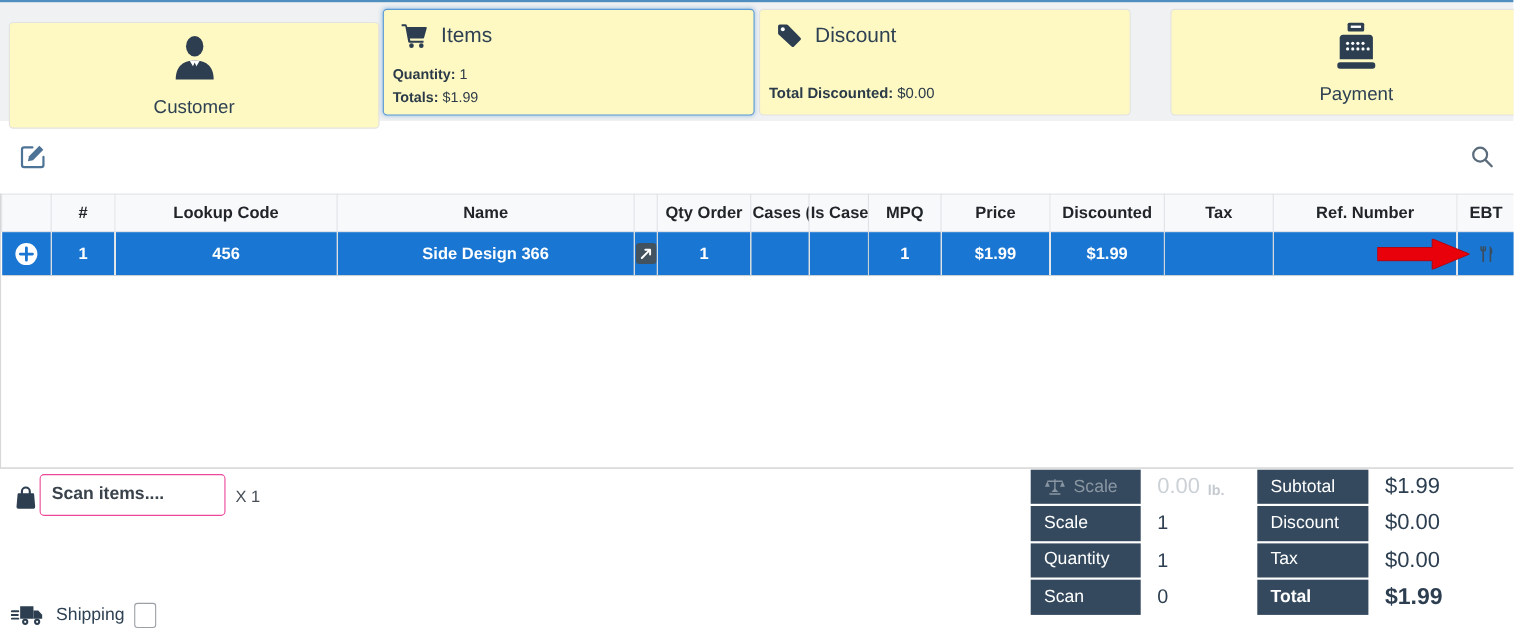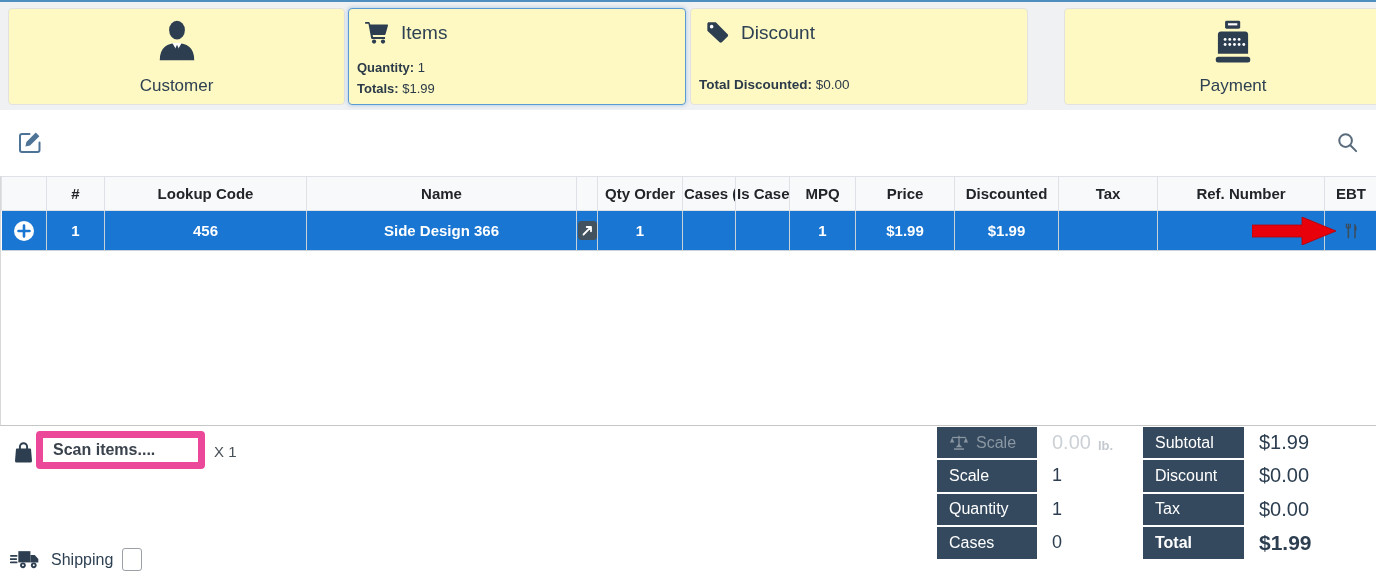--- a/index.html
+++ b/index.html
@@ -7,21 +7,21 @@
   body {
     width:1376px; height:581px; position:relative; overflow:hidden;
     background:#ffffff; font-family:"Liberation Sans","DejaVu Sans",sans-serif;
     color:#2c3e50;
   }
   
   .top-strip { position:absolute; top:0; left:0; width:1376px; height:110px;
     background:#f0f1f2; border-top:2px solid #4e8fc0; }
   .card { position:absolute; top:8px; height:97px; background:#fef9c3;
     border:1px solid #e2e2e2; border-radius:4px; cursor:pointer; }
-  .card-customer { left:8px;  width:337px; }
+  .card-customer { left:8px;  width:337px;margin-top:12px; }
   .card-items    { left:348px; width:338px; border:1px solid #5b9bd5; box-shadow:0 0 4px rgba(91,155,213,.55); }
   .card-discount { left:690px; width:338px; }
   .card-payment  { left:1032px; width:338px;margin-left:32px; }
   .card-center { height:100%; display:flex; flex-direction:column; align-items:center;
     justify-content:space-between; padding:9px 0 8px; }
   .card-center .big-label { font-size:17px; color:#2e4153; }
   .card-head { display:flex; align-items:center; gap:11px; padding:11px 0 0 14px;
     font-size:19px; color:#2e4153; }
   .card-meta { position:absolute; left:8px; bottom:5px; font-size:13px; color:#2b3a48; line-height:21px; }
   .card-meta b { font-weight:700; }
@@ -38,21 +38,21 @@
     font-size:15px; font-weight:700; color:#212529; text-align:center;
     padding:0 1px; overflow:hidden; white-space:nowrap; }
   table.grid td { background:#1976d2; color:#fff; font-weight:700; font-size:15px;
     height:40px; text-align:center; border-right:1px solid #c9d1d8;
     border-bottom:1px solid #c9d1d8; overflow:hidden; white-space:nowrap; padding:0; cursor:pointer; }
   
   .red-arrow { position:absolute; left:1252px; top:217px; width:84px; height:28px; pointer-events:none; }
   
   .bag-icon { position:absolute; left:13px; top:440px; width:21px; height:24px; color:#2c3e50; }
   .scan-input { position:absolute; left:36px; top:431px; width:169px; height:38px;
-    border:7px solid #ec4899; border-radius:4px; padding:0 10px; font-size:16px;
+    border:1px solid #ec4899; border-radius:4px; padding:0 10px; font-size:16px;
     font-family:"Liberation Sans","DejaVu Sans",sans-serif; color:#222; outline:none; }
   .scan-input::placeholder { color:#3a424c; font-weight:700; opacity:1; }
   .scan-mult { position:absolute; left:214px; top:443px; font-size:15px; color:#474f57;text-align:right; }
   .shipping-row { position:absolute; left:10px; top:548px; display:flex; align-items:center; }
   .truck-icon { width:30px; height:23px; color:#2c3e50; margin-right:11px; }
   .shipping-label { font-size:16px; color:#2e4153; }
   .shipping-check { width:20px; height:23px; margin:0 0 0 9px; accent-color:#fff;
     border:1px solid #9aa0a6; border-radius:3px; appearance:none; background:#fff; cursor:pointer; }
   
   .summary { position:absolute; left:937px; top:427px; width:439px; height:132px;
@@ -294,17 +294,17 @@
   <div class="sum-label">Scale</div>
   <div class="sum-val">1</div>
   <div class="sum-label">Discount</div>
   <div class="sum-val money">$0.00</div>
 
   <div class="sum-label">Quantity</div>
   <div class="sum-val">1</div>
   <div class="sum-label">Tax</div>
   <div class="sum-val money">$0.00</div>
 
-  <div class="sum-label">Cases</div>
+  <div class="sum-label">Scan</div>
   <div class="sum-val">0</div>
   <div class="sum-label bold">Total</div>
   <div class="sum-val bold">$1.99</div>
 </div>
 
 </body></html>

